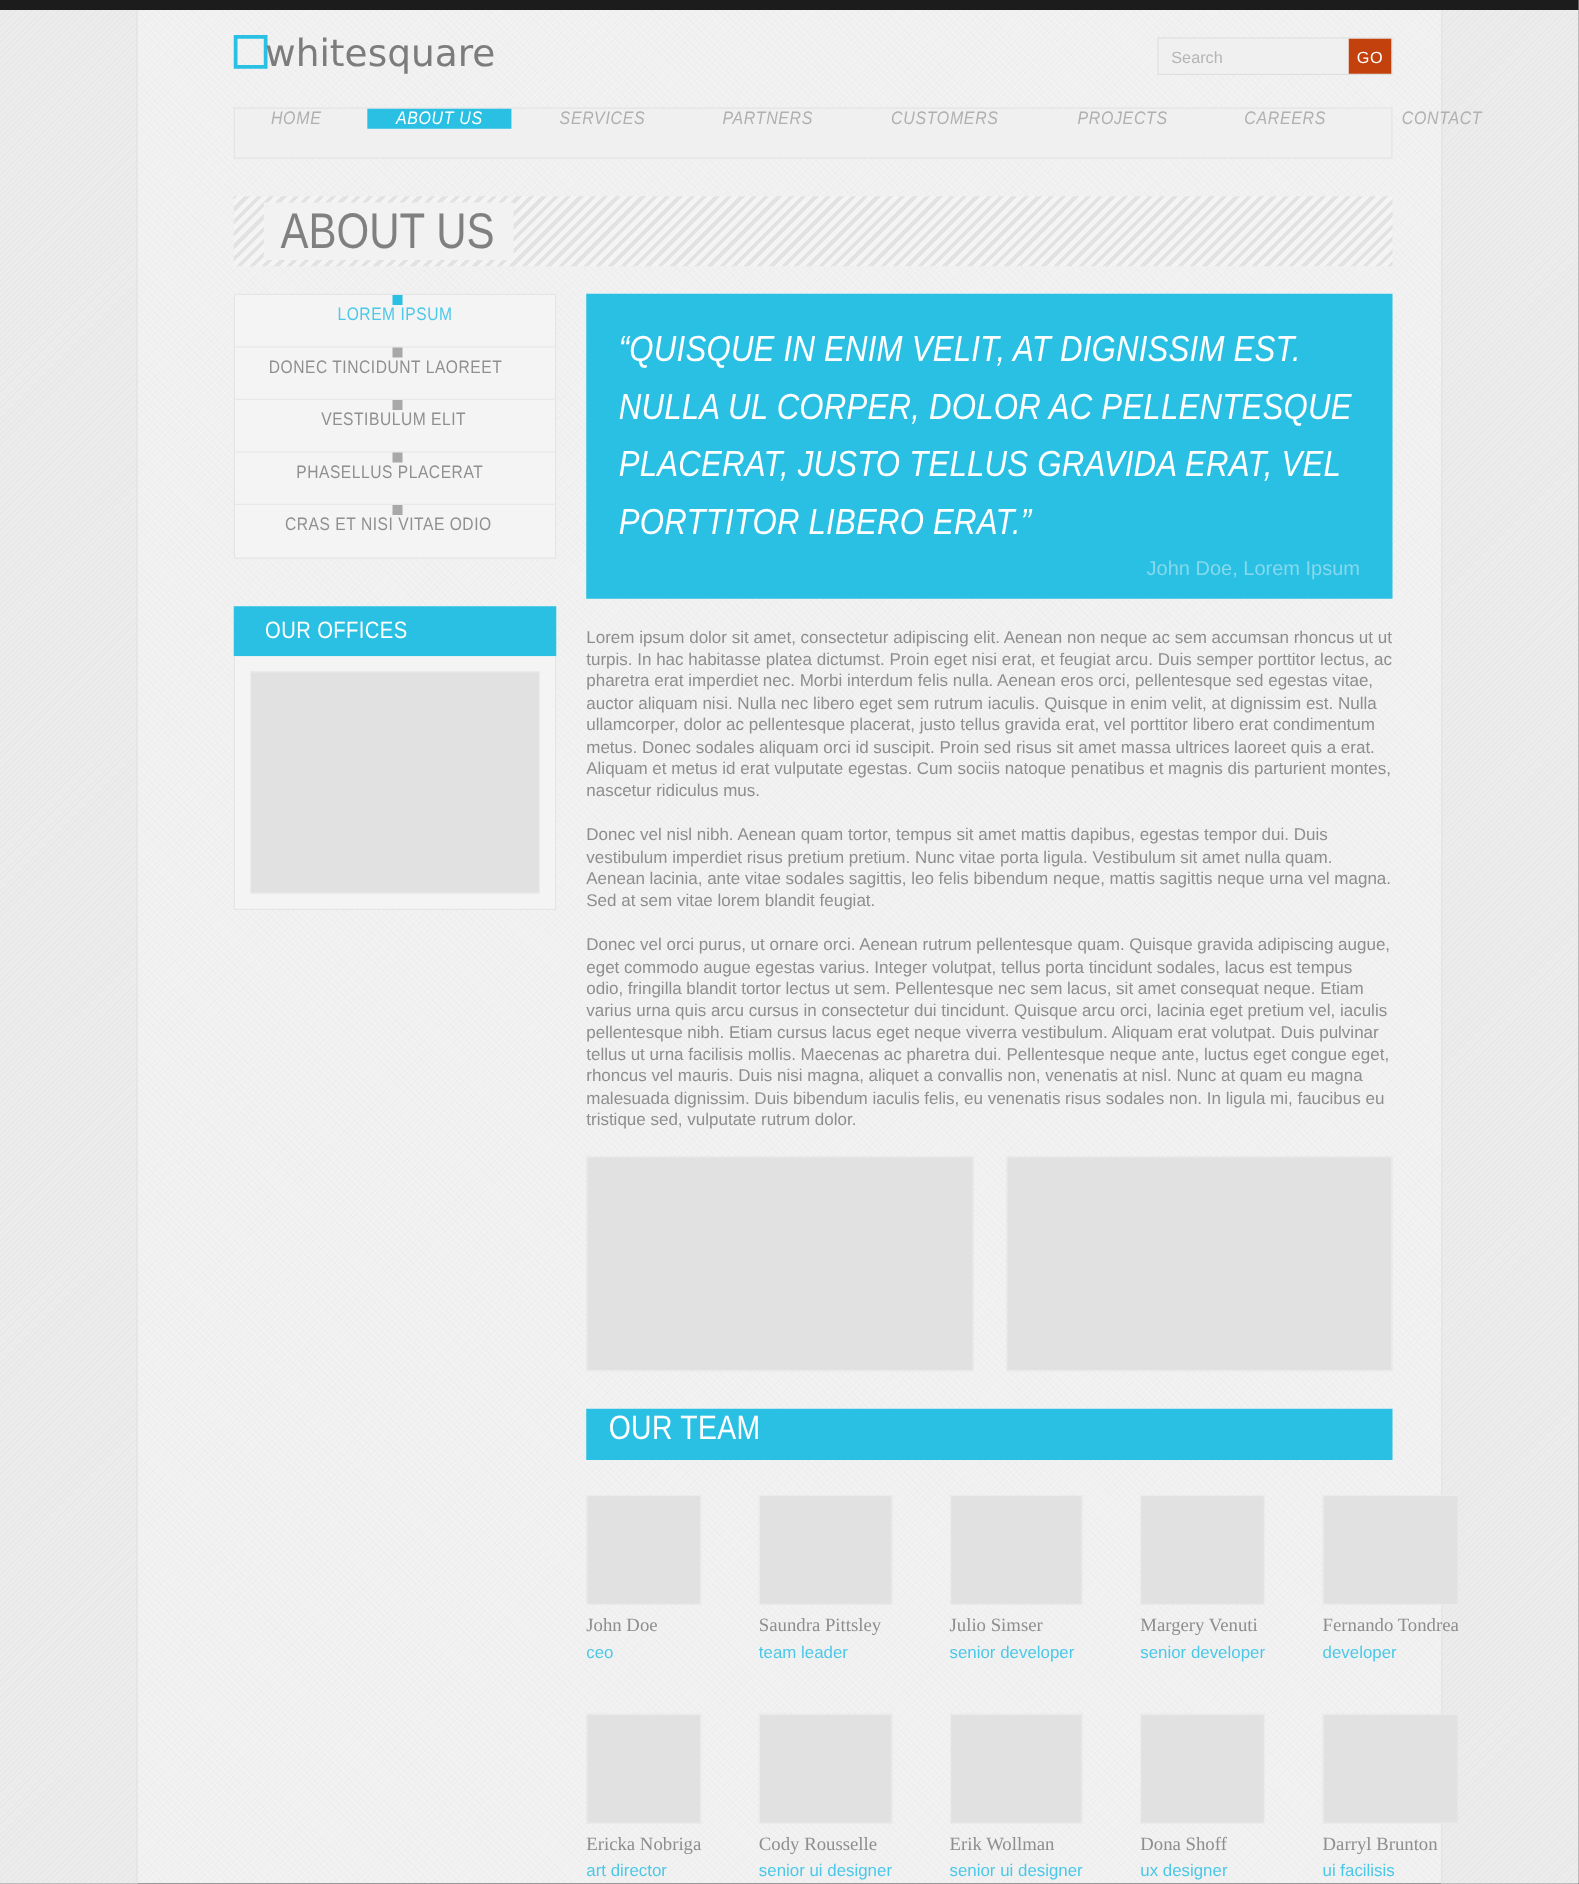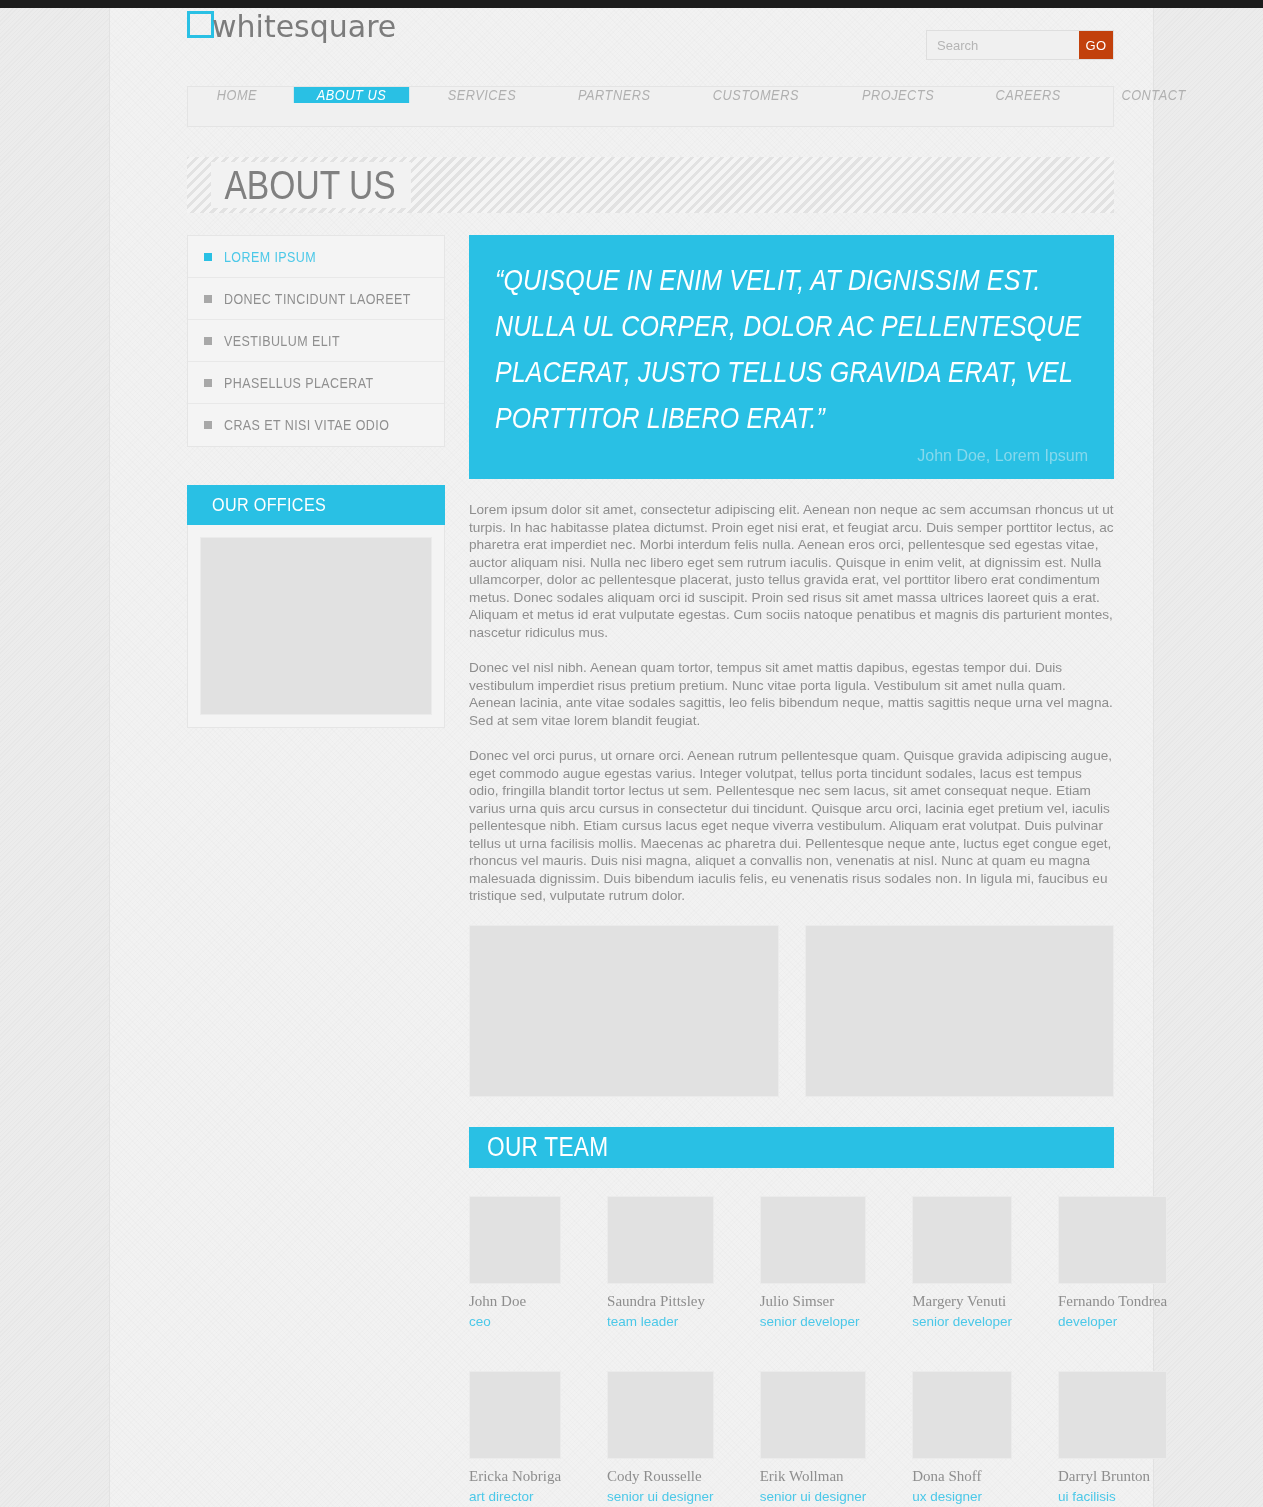--- a/index.html
+++ b/index.html
@@ -50,21 +50,21 @@
     padding-left: 38px;
   }
 
   
   .header {
     position: relative;
     height: 78px;
   }
   .logo {
     position: absolute;
-    left: 0; top: 3px;
+    left: 0; top: 20px;
     display: flex;
     align-items: flex-end;
   }
   .logo-square {
     width: 27px; height: 27px;
     border: 3px solid #29c0e4;
     background: transparent;
     margin-bottom: 4px;
   }
   .logo-text {
@@ -177,20 +177,21 @@
     background: #f4f4f4;
     border: 1px solid #e5e5e5;
   }
   .side-item {
     display: flex;
     align-items: center;
     height: 42px;
     padding: 0 0 0 16px;
     border-bottom: 1px solid #e8e8e8;
     cursor: pointer;
+    flex-direction: column;
   }
   .side-item:last-child { border-bottom: 0; }
   .side-bullet {
     width: 8px; height: 8px;
     background: #a8a8a8;
     margin-right: 12px;
     flex: 0 0 8px;
   }
   .side-item.active .side-bullet { background: #29c0e4; }
   .side-label {
@@ -282,21 +283,20 @@
     margin-top: 20px;
     margin-bottom: 30px;
   }
   .two-img .img-ph { flex: 1 1 0; height: 172px; }
 
   
   .team-head {
     background: #29c0e4;
     height: 41px;
     display: flex;
-    align-items: center;
     padding-left: 18px;
     margin-bottom: 28px;
   }
   .team-head-title {
     color: #ffffff;
     font-size: 27px;
     letter-spacing: 0.3px;
     text-transform: uppercase;
     font-family: "Liberation Sans Narrow", "Liberation Sans", sans-serif;
     font-stretch: condensed;

